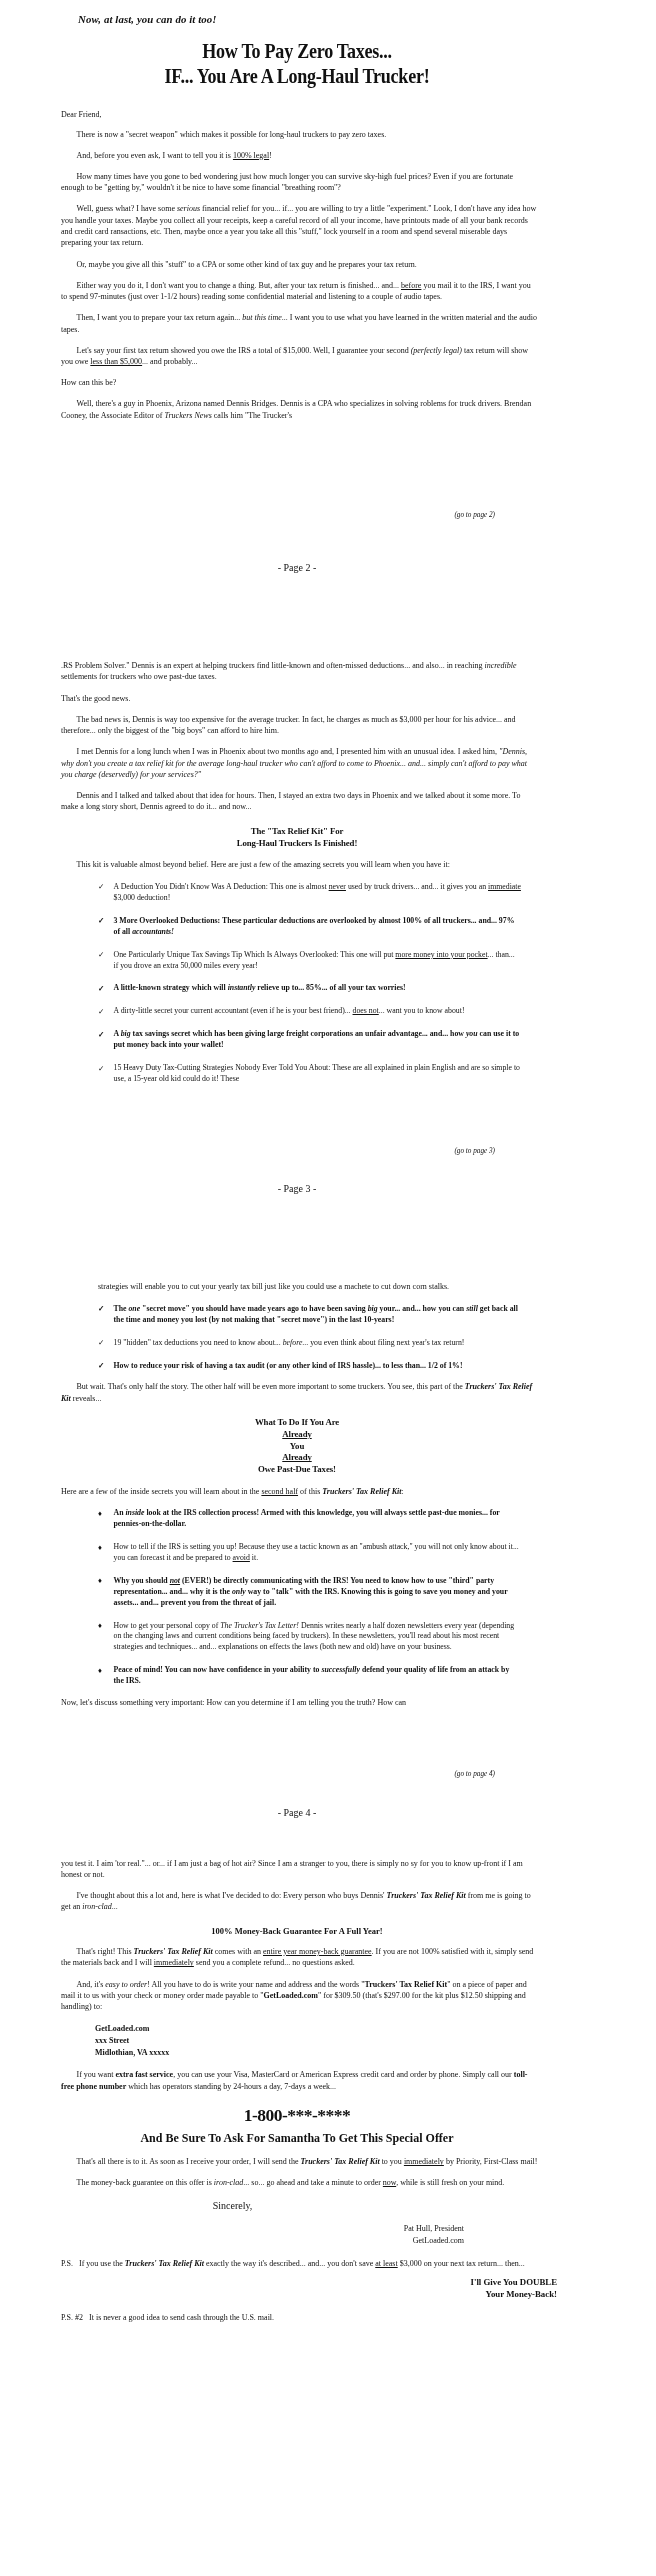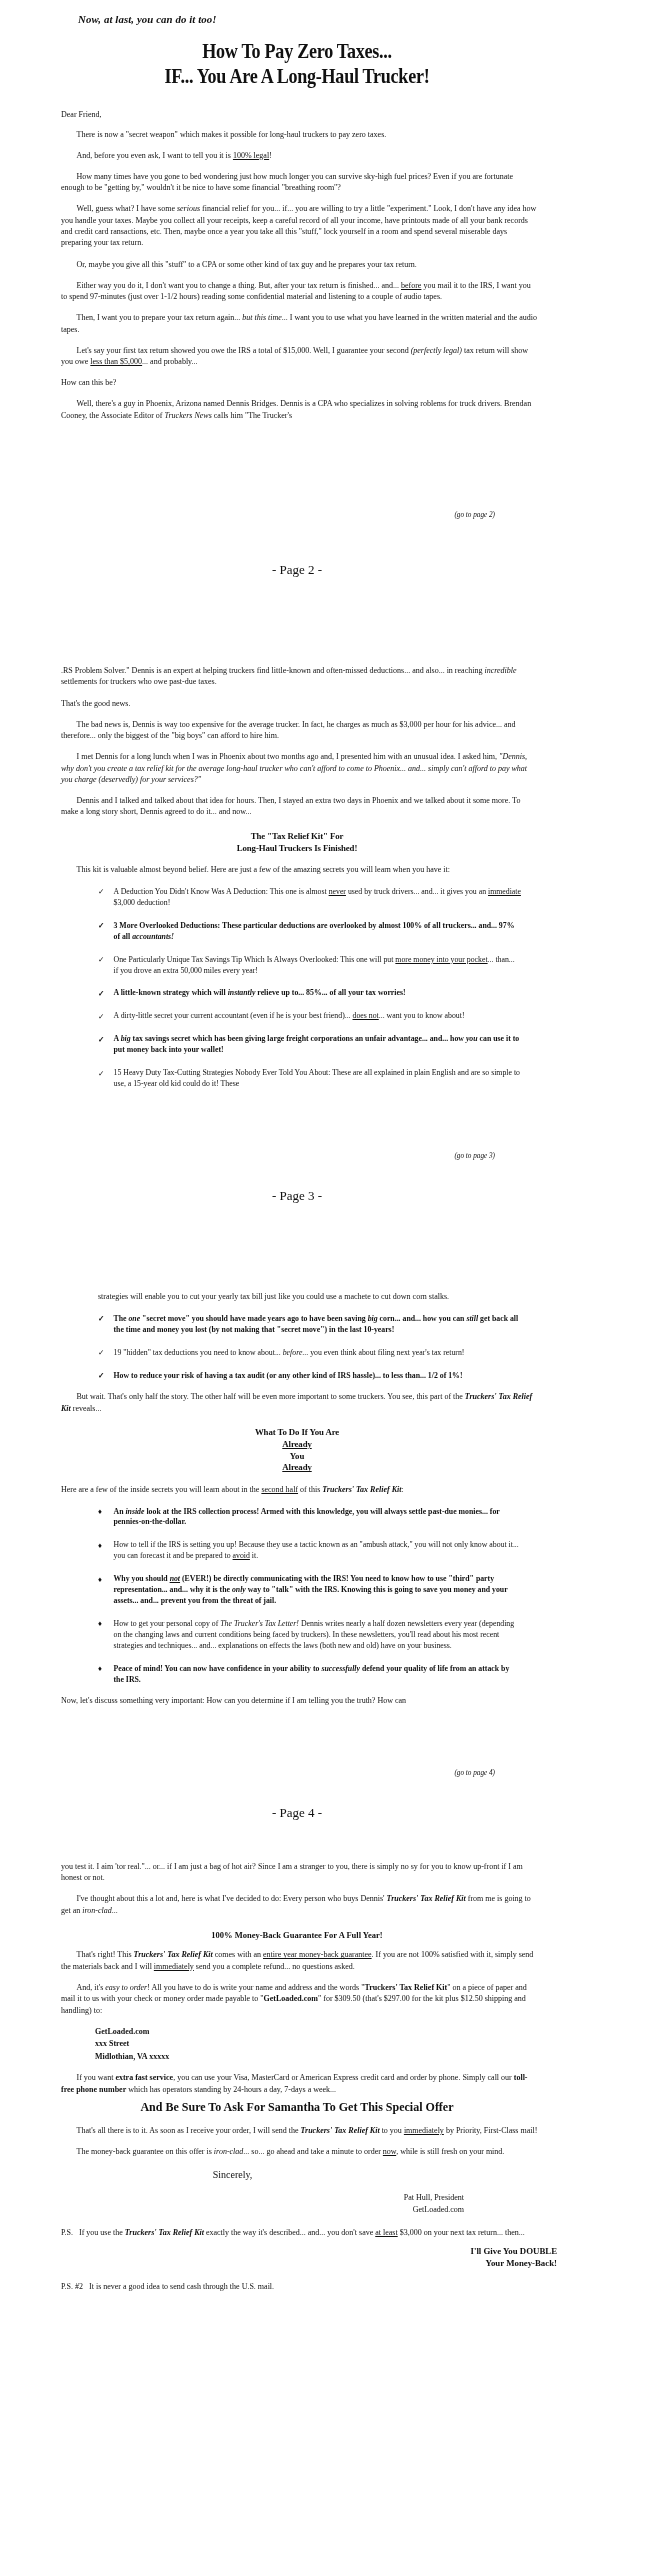--- a/index.html
+++ b/index.html
@@ -60,21 +60,21 @@
     font-weight:bold;
     font-size:8.8px;
     line-height:1.33;
     margin:13.4px 0 0 0;
     letter-spacing:-0.1px;
   }
   .center-head span { display:block; }
 
   .pagemark {
     text-align:center;
-    font-size:13px;
+    font-size:10px;
     margin:0;
   }
   .gotopage {
     text-align:right;
     font-style:italic;
     font-size:7.2px;
     padding-right:49px;
     margin:13px;
   }
 
@@ -221,32 +221,32 @@
   <div class="spacer-s"></div>
 </div>
 
 <div class="page sheet">
   <p class="pagemark">- Page 3 -</p>
   <div class="spacer-xl"></div>
 
   <p class="para noindent" style="padding-left:61px">strategies will enable you to cut your yearly tax bill just like you could use a machete to cut down corn stalks.</p>
 
   <ul class="bullets" id="p3-bullets">
-      <li class="b"><span class="mark">✓</span><span><span>The </span><i><span>one</span></i><span> "secret move" you should have made years ago to have been saving </span><i><span>big</span></i><span> corn... and... how you can </span><i><span>still</span></i><span> get back all the time and money you lost (by not making that "secret move") in the last 10-years!</span></span></li>
+      <li class="b"><span class="mark">✓</span><span><span>The </span><i><span>one</span></i><span> "secret move" you should have made years ago to have been saving </span><i><span>big</span></i><span> your... and... how you can </span><i><span>still</span></i><span> get back all the time and money you lost (by not making that "secret move") in the last 10-years!</span></span></li>
       <li><span class="mark">✓</span><span><span>19 "hidden" tax deductions you need to know about... </span><i><span>before</span></i><span>... you even think about filing next year's tax return!</span></span></li>
       <li class="b"><span class="mark">✓</span><span><span>How to reduce your risk of having a tax audit (or any other kind of IRS hassle)... to less than... 1/2 of 1%!</span></span></li>
     </ul>
 
   <p class="para">
     <span>But wait. That's only half the story. The other half will be even more important to some truckers. You see, this part of the </span><i><b>Truckers' Tax Relief Kit</b></i><span> reveals...</span>
   </p>
 
   <div class="center-head">
     <span><span>What To Do If You Are </span><u>Already</u></span>
-    <span><span>You </span><u>Already</u></span>
+    <span><span>You </span><u>Already</u><span> Owe Past-Due Taxes!</span></span>
   </div>
 
   <p class="para noindent">
     <span>Here are a few of the inside secrets you will learn about in the </span><u>second half</u><span> of this </span><i><b>Truckers' Tax Relief Kit</b></i><span>:</span>
   </p>
 
   <ul class="bullets" id="p3-bullets2">
       <li class="b"><span class="mark">♦</span><span><span>An </span><i><span>inside</span></i><span> look at the IRS collection process! Armed with this knowledge, you will always settle past-due monies... for pennies-on-the-dollar.</span></span></li>
       <li><span class="mark">♦</span><span><span>How to tell if the IRS is setting you up! Because they use a tactic known as an "ambush attack," you will not only know about it... you can forecast it and be prepared to </span><u><span>avoid</span></u><span> it.</span></span></li>
       <li class="b"><span class="mark">♦</span><span><span>Why you should </span><u><i><span>not</span></i></u><span> (EVER!) be directly communicating with the IRS! You need to know how to use "third" party representation... and... why it is the </span><i><span>only</span></i><span> way to "talk" with the IRS. Knowing this is going to save you money and your assets... and... prevent you from the threat of jail.</span></span></li>
@@ -284,20 +284,21 @@
   <div class="addr" id="mail-address">
       <div>GetLoaded.com</div>
       <div>xxx Street</div>
       <div>Midlothian, VA  xxxxx</div>
     </div>
 
   <p class="para">
     <span>If you want </span><b>extra fast service</b><span>, you can use your Visa, MasterCard or American Express credit card and order by phone. Simply call our </span><b>toll-free phone number</b><span> which has operators standing by 24-hours a day, 7-days a week...</span>
   </p>
 
+  <div class="phone">1-800-***-****</div>
   <div class="phone-sub">And Be Sure To Ask For Samantha To Get This Special Offer</div>
 
   <p class="para">
     <span>That's all there is to it. As soon as I receive your order, I will send the </span><i><b>Truckers' Tax Relief Kit</b></i><span> to you </span><u>immediately</u><span> by Priority, First-Class mail!</span>
   </p>
 
   <p class="para">
     <span>The money-back guarantee on this offer is </span><i>iron-clad</i><span>... so... go ahead and take a minute to order </span><u>now</u><span>, while is still fresh on your mind.</span>
   </p>
 

